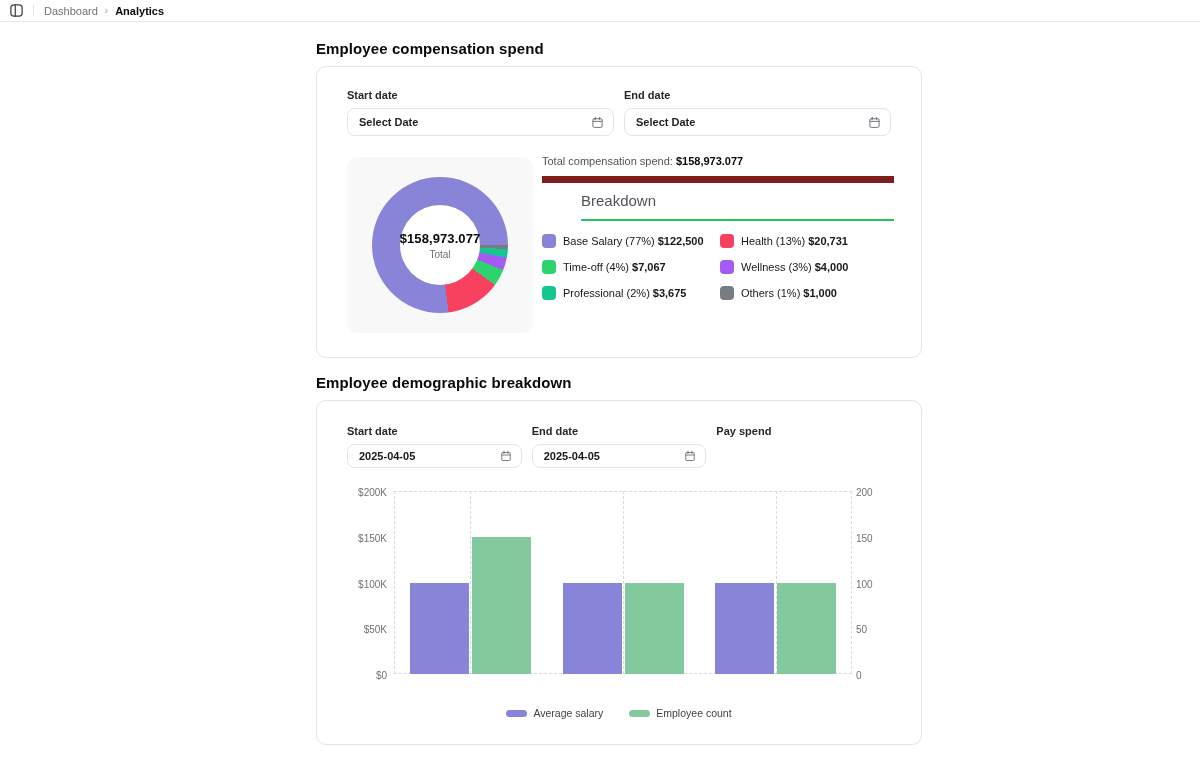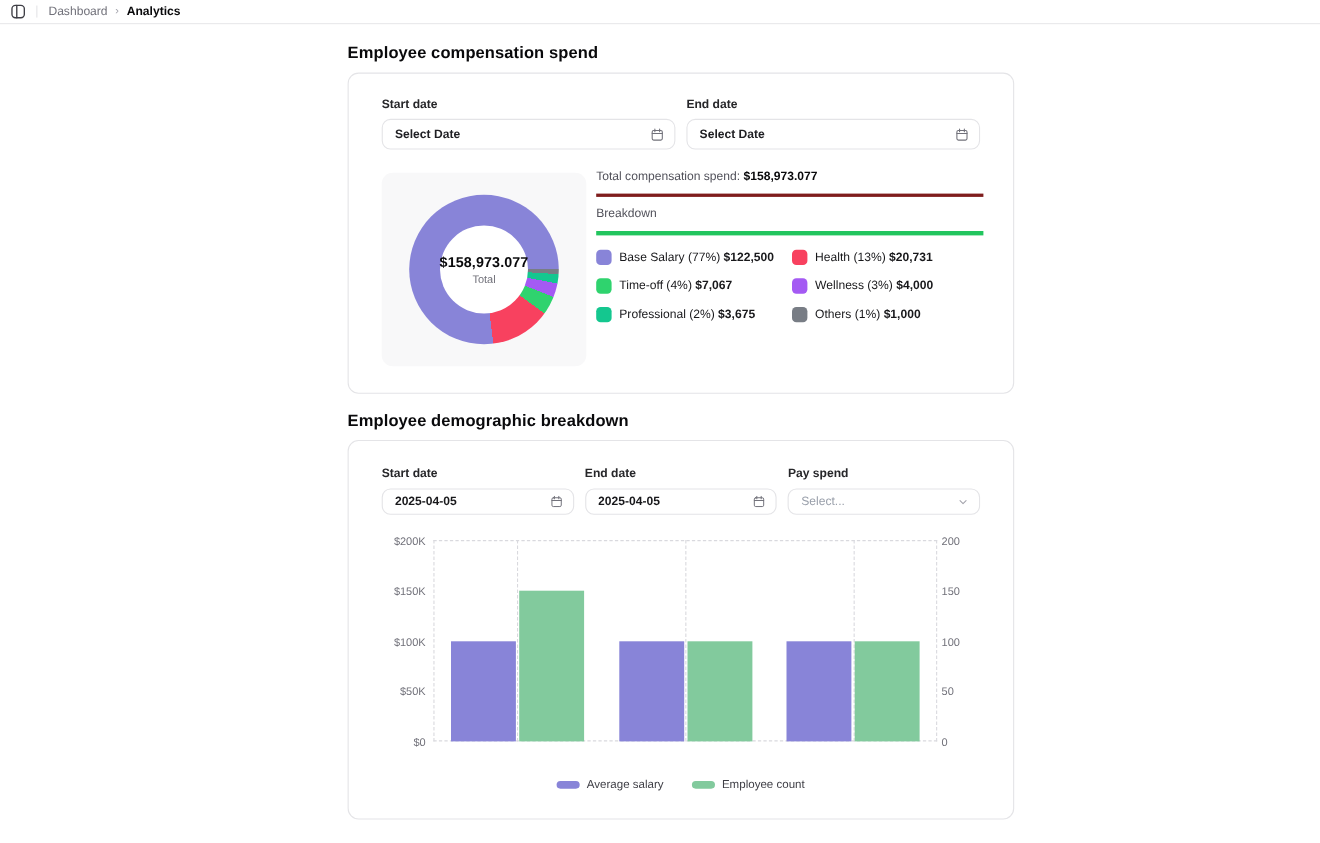--- a/index.html
+++ b/index.html
@@ -49,23 +49,23 @@
   .donut-box { position:absolute; left:30px; top:90px; width:186px; height:176px;
                background:#f8f8f9; border-radius:10px; }
   .donut { position:absolute; left:25px; top:20px; width:136px; height:136px; border-radius:50%; }
   .donut-hole { position:absolute; left:50%; top:50%; transform:translate(-50%,-50%);
                 width:80px; height:80px; border-radius:50%; background:#fff;
                 display:flex; flex-direction:column; align-items:center; justify-content:center; }
   .donut-value { font-size:13px; font-weight:800; color:#09090b; white-space:nowrap; letter-spacing:.1px; }
   .donut-caption { font-size:10px; color:#71717a; margin-top:3px; }
 
   .right-panel { position:absolute; left:225px; top:85px; width:352px; }
-  .total-row { font-size:11px; color:#52525b; padding:3px 0 9px; border-bottom:3px solid #7f1d1d; }
+  .total-row { font-size:11px; color:#52525b; padding:3px 0 9px; border-bottom:7px solid #7f1d1d; }
   .total-row b { color:#09090b; font-weight:800; }
-  .breakdown-row { font-size:11px; color:#52525b; padding:9px 0 10px; border-bottom:4px solid #22c55e; }
+  .breakdown-row { font-size:15px; color:#52525b; padding:9px 0 10px; border-bottom:2px solid #22c55e;margin-left:39px; }
   .legend-grid { margin-top:13px; display:grid; grid-template-columns:178px 1fr; row-gap:12px; }
   .legend-item { display:flex; align-items:center; font-size:11px; color:#18181b; }
   .legend-swatch { width:14px; height:14px; border-radius:4px; margin-right:7px; flex:0 0 auto; }
   .legend-item b { font-weight:800; margin-left:3px; }
 
   
   .bar-plot { position:absolute; left:77px; top:90px; width:458px; height:183px; }
   .grid-v { position:absolute; top:0; bottom:0; width:0; border-left:1px dashed #d9d9de; }
   .grid-h { position:absolute; left:0; right:0; height:0; border-top:1px dashed #d9d9de; }
   .bar { position:absolute; bottom:0; }
@@ -216,28 +216,20 @@
               <rect x="3.5" y="5" width="17" height="16" rx="2.5"></rect>
               <line x1="8" y1="2.5" x2="8" y2="7"></line>
                 <line x1="16" y1="2.5" x2="16" y2="7"></line>
               <line x1="3.5" y1="10" x2="20.5" y2="10"></line>
             </svg>
           </span>
         </div>
       </div>
       <div class="field">
         <label>Pay spend</label>
-        <div class="input-wrap">
-          <input class="gray-ph" type="text" readonly="" placeholder="Select..." style="">
-          <span class="input-icon">
-            <svg width="11" height="11" viewBox="0 0 24 24" fill="none" stroke="#a1a1aa" stroke-width="2" stroke-linecap="round" stroke-linejoin="round">
-              <polyline points="6 9 12 15 18 9"></polyline>
-            </svg>
-          </span>
-        </div>
       </div>
     </div>
 
     <div class="yticks-left" id="yticks-left">
         <span class="ytick" style="top: -4px;">$200K</span>
         <span class="ytick" style="top: 41.75px;">$150K</span>
         <span class="ytick" style="top: 87.5px;">$100K</span>
         <span class="ytick" style="top: 133.25px;">$50K</span>
         <span class="ytick" style="top: 179px;">$0</span>
       </div>

